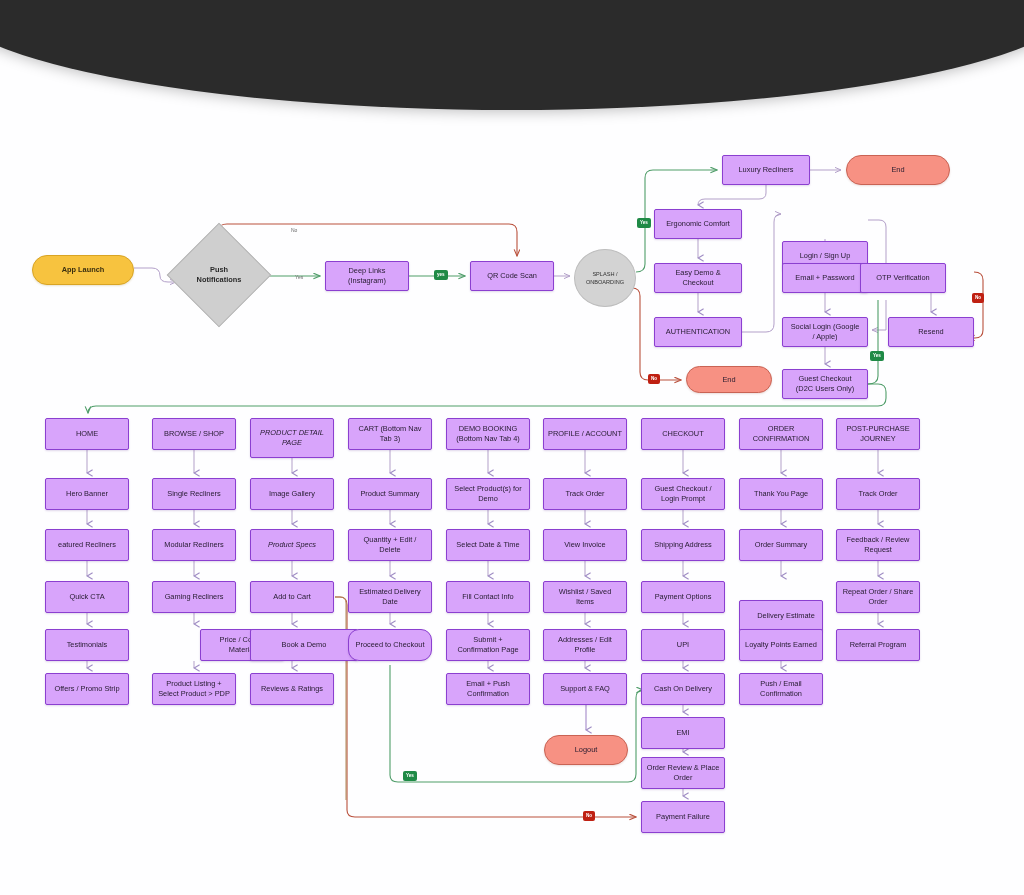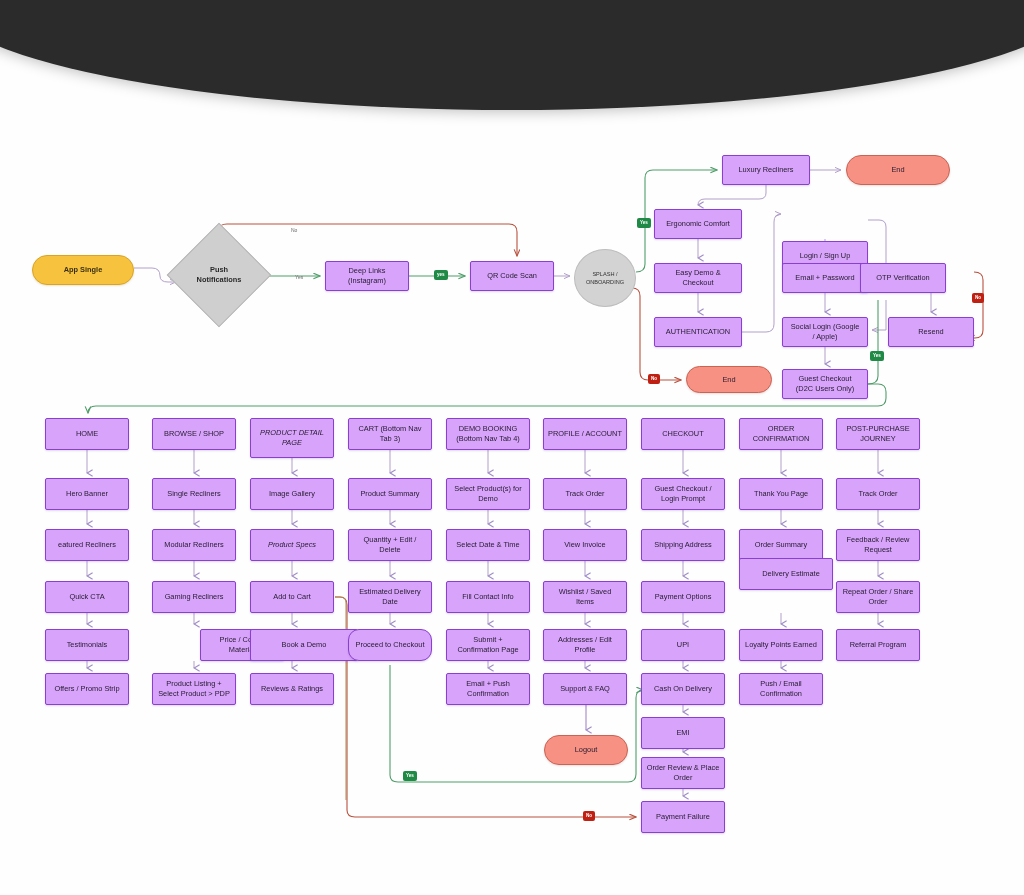--- a/index.html
+++ b/index.html
@@ -205,21 +205,21 @@
         <path d="M781,561 L781,576" fill="none" stroke="#b3a0c9" stroke-width="1" marker-end="url(#apv)"></path>
         <path d="M781,613 L781,624" fill="none" stroke="#b3a0c9" stroke-width="1" marker-end="url(#apv)"></path>
         <path d="M781,661 L781,668" fill="none" stroke="#b3a0c9" stroke-width="1" marker-end="url(#apv)"></path>
         <path d="M878,450 L878,473" fill="none" stroke="#b3a0c9" stroke-width="1" marker-end="url(#apv)"></path>
         <path d="M878,510 L878,524" fill="none" stroke="#b3a0c9" stroke-width="1" marker-end="url(#apv)"></path>
         <path d="M878,561 L878,576" fill="none" stroke="#b3a0c9" stroke-width="1" marker-end="url(#apv)"></path>
         <path d="M878,613 L878,624" fill="none" stroke="#b3a0c9" stroke-width="1" marker-end="url(#apv)"></path>
         <path d="M586,705 L586,730" fill="none" stroke="#9b7ec4" stroke-width="1" marker-end="url(#apv)"></path>
       </svg>
   <div class="node n-start" style="left: 32px; top: 255px; width: 102px; height: 30px;">
-        <span>App Single</span>
+        <span>App Launch</span>
       </div>
       <div class="node n-decision" style="left: 182px; top: 238px; width: 74px; height: 74px;">
         <span class="dia"></span>
         <span>Push<br>Notifications</span>
       </div>
       <div class="node n-proc" style="left: 325px; top: 261px; width: 84px; height: 30px;">
         <span>Deep Links<br>(Instagram)</span>
       </div>
       <div class="node n-proc" style="left: 470px; top: 261px; width: 84px; height: 30px;">
         <span>QR Code Scan</span>
@@ -404,21 +404,21 @@
       </div>
       <div class="node n-proc" style="left: 739px; top: 418px; width: 84px; height: 32px;">
         <span>ORDER<br>CONFIRMATION</span>
       </div>
       <div class="node n-proc" style="left: 739px; top: 478px; width: 84px; height: 32px;">
         <span>Thank You Page</span>
       </div>
       <div class="node n-proc" style="left: 739px; top: 529px; width: 84px; height: 32px;">
         <span>Order Summary</span>
       </div>
-      <div class="node n-proc" style="left: 739px; top: 558px; width: 94px; height: 32px; padding-left: 14px;">
+      <div class="node n-proc" style="left: 739px; top: 600px; width: 84px; height: 32px; padding-left: 14px;">
         <span>Delivery Estimate</span>
       </div>
       <div class="node n-proc" style="left: 739px; top: 629px; width: 84px; height: 32px;">
         <span>Loyalty Points Earned</span>
       </div>
       <div class="node n-proc" style="left: 739px; top: 673px; width: 84px; height: 32px;">
         <span>Push / Email<br>Confirmation</span>
       </div>
       <div class="node n-proc" style="left: 836px; top: 418px; width: 84px; height: 32px;">
         <span>POST-PURCHASE<br>JOURNEY</span>

